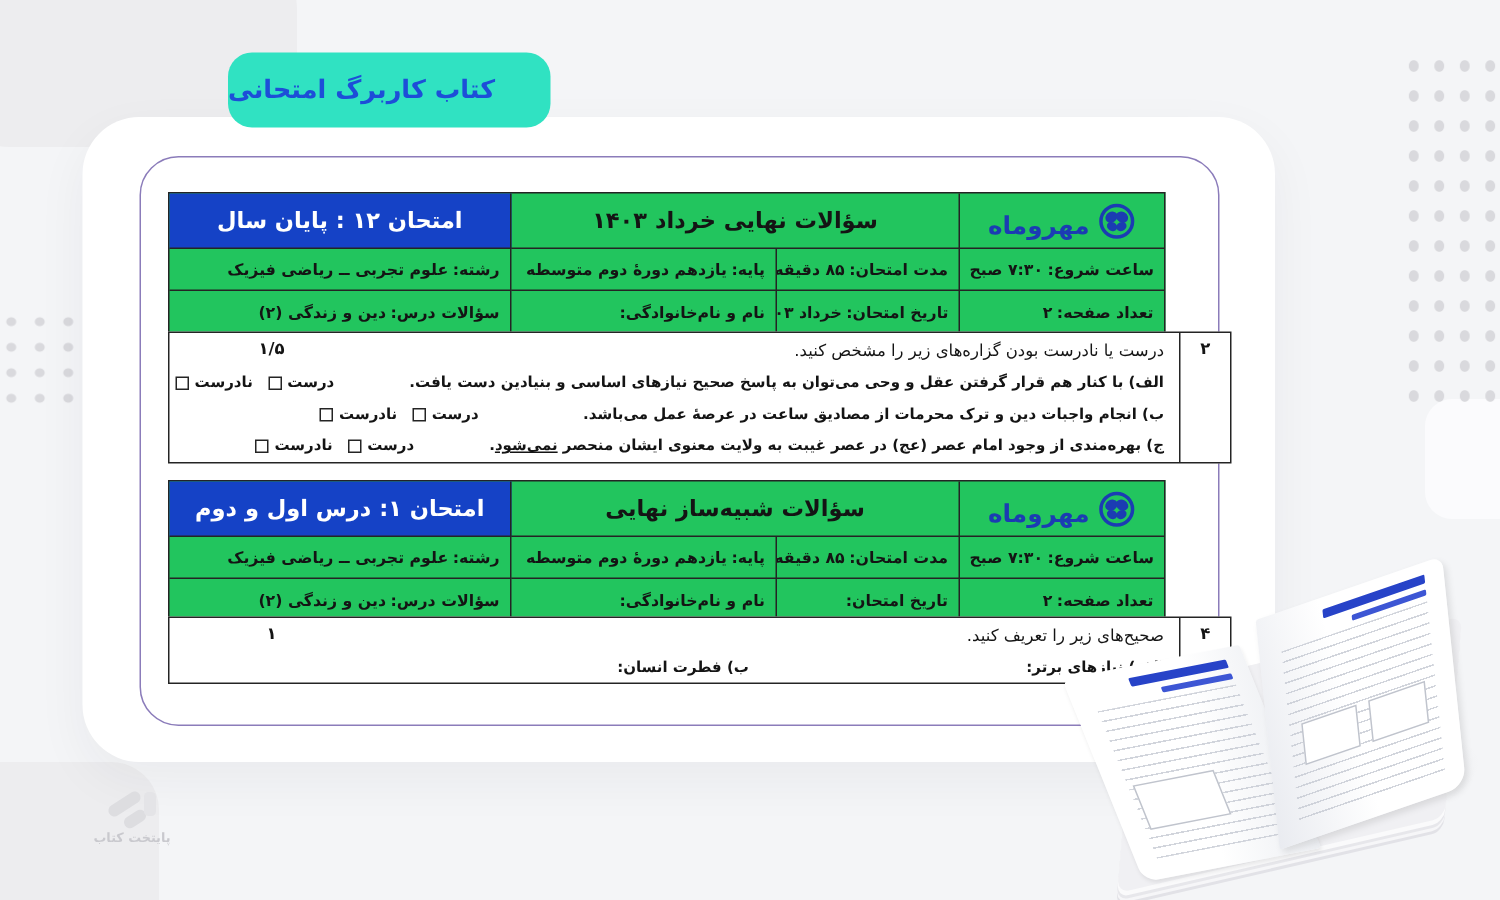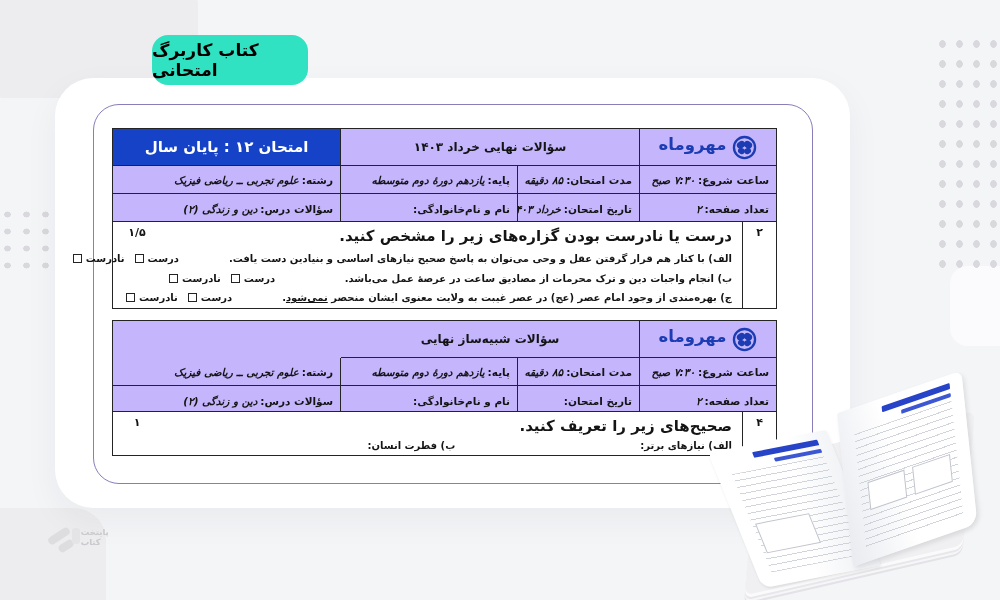--- a/index.html
+++ b/index.html
@@ -10,61 +10,61 @@
 
   
   .decor-tl { position:absolute; left:-30px; top:-30px; width:228px; height:128px; background:#ededef; border-radius:36px; }
   .decor-bl { position:absolute; left:-34px; top:508px; width:140px; height:140px; background:#ededef; border-radius:32px; }
   .decor-r  { position:absolute; left:950px; top:266px; width:70px; height:80px; background:#fbfbfd; border-radius:18px; }
   .dots { position:absolute; background-image:radial-gradient(#d9d9dd 3px, transparent 3.6px); }
   .dots-tr { left:930px; top:28px; width:72px; height:242px; background-size:17px 20px; background-position:4px 6px; }
   .dots-l  { left:-4px; top:202px; width:56px; height:70px; background-size:19px 17px; background-position:2px 4px; }
 
   
-  .badge { position:absolute; left:152px; top:35px; width:156px; height:50px; background:#30e2c2;
-           border-radius:16px; display:flex; align-items:center; justify-content:flex-end;
-           color:#000000; font-weight:bold; font-size:17px; z-index:3; }
+  .badge { position:absolute; left:152px; top:35px; width:215px; height:50px; background:#30e2c2;
+           border-radius:16px; display:flex; align-items:center; justify-content:flex-start;
+           color:#1d4ed8; font-weight:bold; font-size:17px; z-index:3; }
 
   
   .card { position:absolute; left:55px; top:78px; width:795px; height:430px; background:#ffffff;
           border-radius:38px; box-shadow:0 12px 34px rgba(30,30,60,0.05); z-index:1; }
   .frame { position:absolute; left:93px; top:104px; width:720px; height:380px;
            border:1px solid #8b7cba; border-radius:26px; z-index:2; }
 
   
   .sheet-h { position:absolute; display:grid; grid-template-columns:136px 122px 177px 228px;
-             grid-template-rows:37px 28px 29px; border:1.5px solid #242424; background:#c4b5fd; z-index:3; }
+             grid-template-rows:37px 28px 29px; border:1.5px solid #242424; background:#22c55e; z-index:3; }
   #sheet1 { left:112px; top:128px; }
   #sheet2 { left:112px; top:320px; }
   .cell { border-right:1.4px solid #242424; border-bottom:1.4px solid #242424;
           display:flex; align-items:center; padding:0 7px; font-size:10.5px; color:#141414; overflow:hidden; }
   .cell.no-r { border-right:none; }
   .cell.no-b { border-bottom:none; }
   .cell .lbl { font-weight:600; margin-inline-end:3px; white-space:nowrap; }
-  .cell .val { font-weight:800; white-space:nowrap;font-style:italic; }
+  .cell .val { font-weight:800; white-space:nowrap; }
   .cell.center { justify-content:center; padding:0 2px; }
   .ga-logo{grid-row:1;grid-column:1} .ga-title{grid-row:1;grid-column:2/4} .ga-exam{grid-row:1;grid-column:4}
   .ga-start{grid-row:2;grid-column:1} .ga-dur{grid-row:2;grid-column:2} .ga-grade{grid-row:2;grid-column:3} .ga-field{grid-row:2;grid-column:4}
   .ga-pages{grid-row:3;grid-column:1} .ga-date{grid-row:3;grid-column:2} .ga-name{grid-row:3;grid-column:3} .ga-course{grid-row:3;grid-column:4}
-  .title-cell { font-weight:700; font-size:12px; }
+  .title-cell { font-weight:700; font-size:15px; }
   .exam-head { background:#1542c6; color:#ffffff; font-weight:800; font-size:15px; justify-content:center; }
-  .logo-wrap { display:flex; align-items:flex-start; justify-content:center; gap:6px; width:100%; direction:rtl; }
+  .logo-wrap { display:flex; align-items:flex-end; justify-content:center; gap:6px; width:100%; direction:rtl; }
   .logo-text { color:#1b3cb3; font-weight:800; font-size:16.5px; }
 
   
   .qblk { position:absolute; display:grid; grid-template-columns:48px 582px 33px;
-          border:1.5px solid #242424; background:#fff; z-index:3; }
+          border:1.5px solid #242424; background:#fff; z-index:3;padding-left:44px; }
   #q1 { left:112px; top:220.5px; height:88px; }
   #q2 { left:112px; top:410.5px; height:45px; }
   .qcell { border-right:1.4px solid #242424; display:flex; justify-content:center; align-items:flex-start;
            padding-top:4px; font-size:11px; font-weight:700; color:#141414; }
   .qcell.no-r { border-right:none; }
   .qcontent { padding:5px 10px 4px 8px; display:flex; flex-direction:column; justify-content:space-between;
               direction:rtl; font-size:10px; color:#141414; border-right:1.4px solid #242424; }
-  .q-intro { font-weight:700; font-size:15px; }
+  .q-intro { font-weight:400; font-size:11px; }
   .q-line { display:flex; align-items:center; justify-content:space-between; font-weight:600; }
   .stmt { white-space:nowrap;margin-left:40px; }
   .u { text-decoration:underline; }
   .cbgroup { display:flex; align-items:center; gap:10px; flex:none; margin-right:10px; }
   .cbpair { display:flex; align-items:center; gap:4px; font-weight:600; }
   .cbox { width:9px; height:9px; border:1.3px solid #242424; background:#fff; display:inline-block; }
   .qrow2 { display:flex; gap:185px; font-weight:700; }
 
   
   .book { position:absolute; left:726px; top:386px; width:274px; height:200px; z-index:6; transform:rotate(-13deg); }
@@ -81,21 +81,21 @@
             border-radius:2px 8px 12px 2px; transform:rotate(7deg) skewY(-13deg);
             box-shadow:2px 3px 5px rgba(0,0,0,0.10); }
   .pg-lines { position:absolute; left:12%; right:10%; top:26px; bottom:14px;
               background:repeating-linear-gradient(to bottom, #c6cad3 0 1px, transparent 1px 7px); opacity:.8; }
   .pg-bar { position:absolute; top:8px; height:6px; background:#2743c8; border-radius:1px; }
   .pg-bar.b1 { right:10%; width:55%; }
   .pg-bar.b2 { right:10%; width:40%; top:18px; background:#3d56d4; height:4px; }
   .pg-box { position:absolute; border:1px solid #c0c4cd; background:#fff; }
 
   
-  .wm { position:absolute; left:46px; top:520px; width:84px; z-index:4; display:flex; align-items:center; }
+  .wm { position:absolute; left:46px; top:520px; width:84px; z-index:4; display:flex; flex-direction:column; align-items:center; }
   .wm-icon { position:relative; width:36px; height:32px; }
   .wm-b1 { position:absolute; left:1px; top:12px; width:24px; height:8px; background:#dddde0; border-radius:4px; transform:rotate(-33deg); }
   .wm-b2 { position:absolute; left:12px; top:22px; width:16px; height:8px; background:#dddde0; border-radius:4px; transform:rotate(-33deg); }
   .wm-b3 { position:absolute; left:26px; top:8px; width:8px; height:16px; background:#e4e4e7; border-radius:3px; }
   .wm-text { margin-top:2px; font-size:8.5px; color:#c9c9ce; font-weight:600; }
 </style>
 </head>
 <body>
 
 <div class="stage">
@@ -218,20 +218,23 @@
             </span>
         </span>
       </div>
     </div>
     <div class="qcell no-r">
       <span>۲</span>
     </div>
   </div>
 
   <div class="sheet-h" id="sheet2" dir="rtl">
+    <div class="cell ga-exam exam-head" dir="rtl">
+      <span>امتحان ۱: درس اول و دوم</span>
+    </div>
     <div class="cell ga-title center title-cell" dir="rtl">
       <span>سؤالات شبیه‌ساز نهایی</span>
     </div>
     <div class="cell ga-logo center no-r">
       <div class="logo-wrap">
         <svg width="25" height="25" viewBox="0 0 32 32">
           <circle cx="16" cy="16" r="13.5" fill="none" stroke="#1b3cb3" stroke-width="3"></circle>
           <ellipse cx="11.5" cy="12.5" rx="5.5" ry="4.5" fill="#1b3cb3" transform="rotate(-30 11.5 12.5)"></ellipse>
           <ellipse cx="20.5" cy="12.5" rx="5.5" ry="4.5" fill="#1b3cb3" transform="rotate(30 20.5 12.5)"></ellipse>
           <ellipse cx="12" cy="20.5" rx="4.5" ry="3.8" fill="#1b3cb3" transform="rotate(25 12 20.5)"></ellipse>

